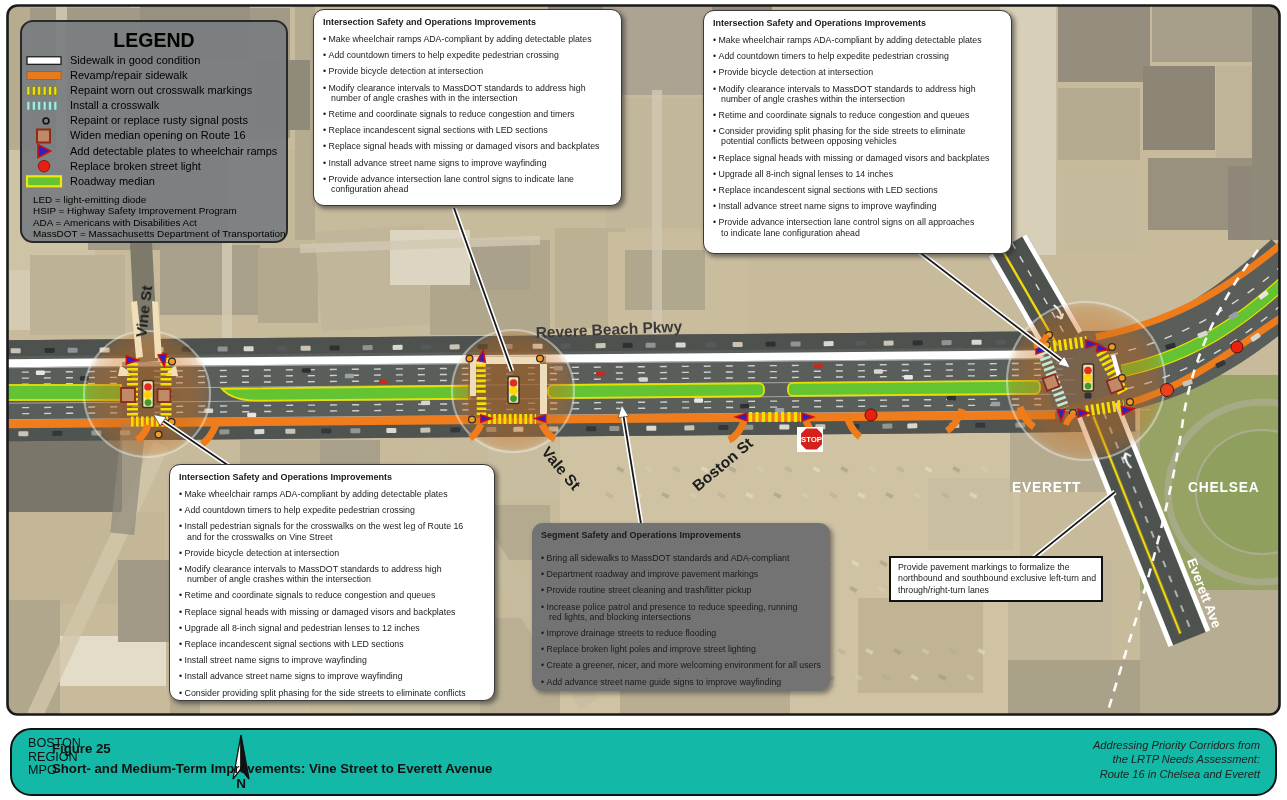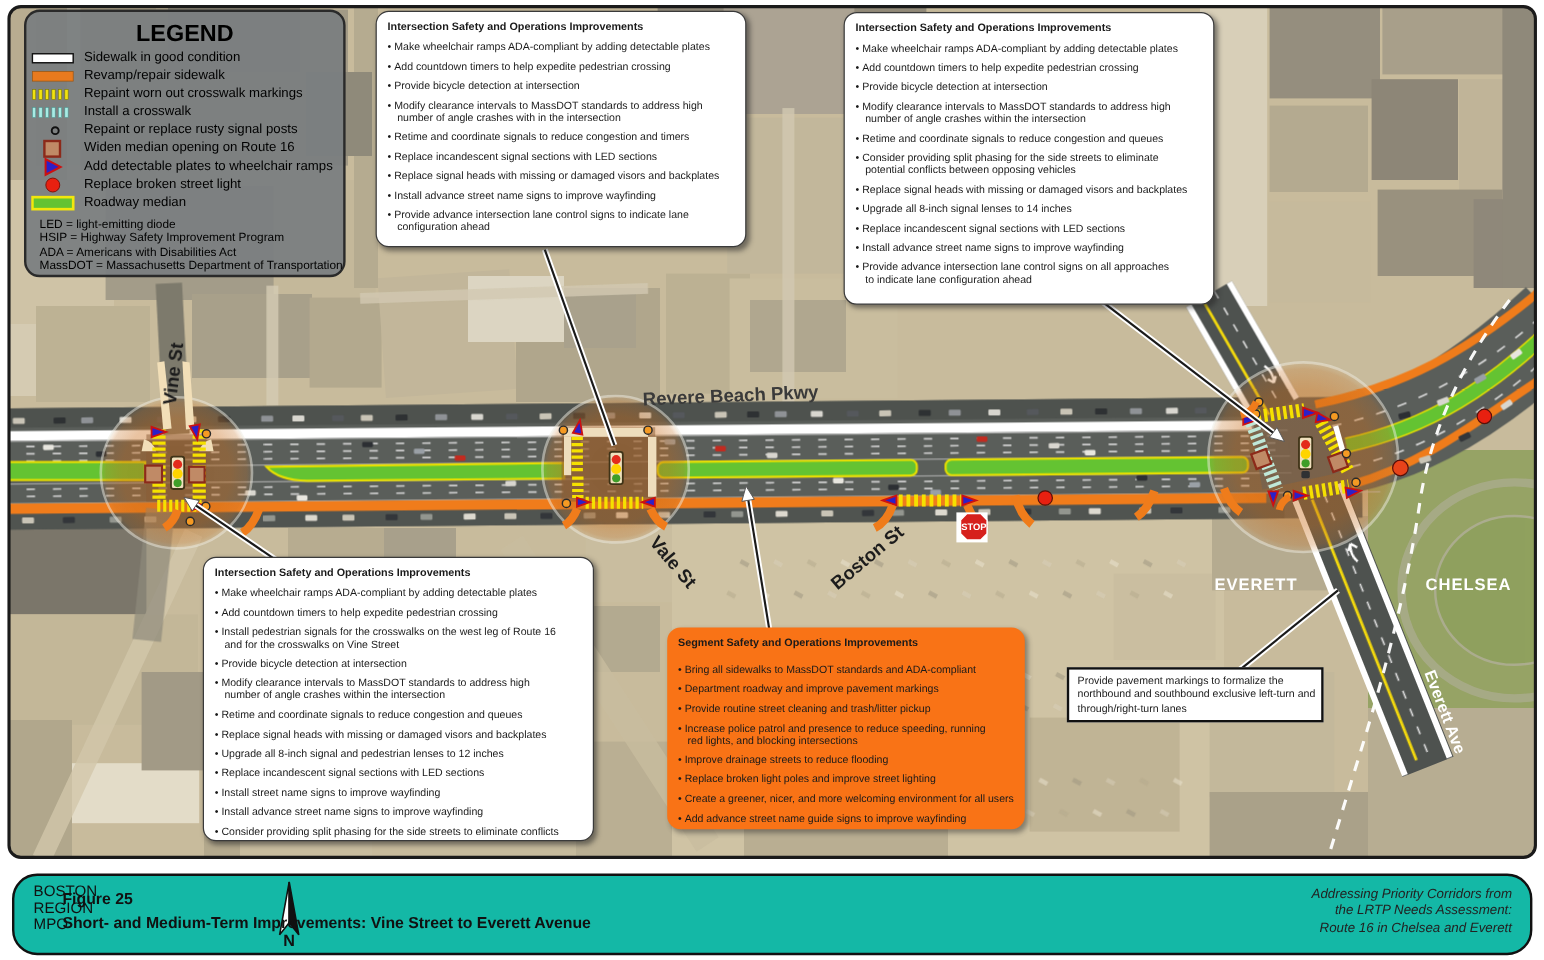--- a/index.html
+++ b/index.html
@@ -558,39 +558,39 @@
       <li>Retime and coordinate signals to reduce congestion and queues</li>
       <li>Consider providing split phasing for the side streets to eliminate<br>potential conflicts between opposing vehicles</li>
       <li>Replace signal heads with missing or damaged visors and backplates</li>
       <li>Upgrade all 8-inch signal lenses to 14 inches</li>
       <li>Replace incandescent signal sections with LED sections</li>
       <li>Install advance street name signs to improve wayfinding</li>
       <li>Provide advance intersection lane control signs on all approaches<br>to indicate lane configuration ahead</li>
     </ul>
   </div>
 
-  <div class="callout" style="left:556px;top:523px;width:287px;height:159px;padding-right:2px;background:#f97316;border:none;box-shadow:2.5px 2.5px 4px rgba(40,40,40,0.45);">
+  <div class="callout" style="left:532px;top:523px;width:287px;height:159px;padding-right:2px;background:#737373;border:none;box-shadow:2.5px 2.5px 4px rgba(40,40,40,0.45);">
     <h4 style="margin-bottom:13px;">Segment Safety and Operations Improvements</h4>
     <ul>
       <li>Bring all sidewalks to MassDOT standards and ADA-compliant</li>
       <li>Department roadway and improve pavement markings</li>
       <li>Provide routine street cleaning and trash/litter pickup</li>
       <li>Increase police patrol and presence to reduce speeding, running<br>red lights, and blocking intersections</li>
       <li>Improve drainage streets to reduce flooding</li>
       <li>Replace broken light poles and improve street lighting</li>
       <li>Create a greener, nicer, and more welcoming environment for all users</li>
       <li>Add advance street name guide signs to improve wayfinding</li>
     </ul>
   </div>
 
   <div style="position:absolute;left:889px;top:556px;width:203px;height:34px;background:#ffffff;border:2.5px solid #111;padding:4px 0 4px 7px;font-size:8.8px;line-height:11.4px;color:#1a1a1a;white-space:nowrap;">
     Provide pavement markings to formalize the<br>northbound and southbound exclusive left-turn and<br>through/right-turn lanes
   </div>
 
-  <div style="position:absolute;left:20px;top:8px;width:264px;height:219px;background:rgba(122,126,128,0.93);border:2px solid #2a2a2a;border-radius:13px;padding:0;color:#000;">
+  <div style="position:absolute;left:20px;top:20px;width:264px;height:219px;background:rgba(122,126,128,0.93);border:2px solid #2a2a2a;border-radius:13px;padding:0;color:#000;">
 
     <div style="text-align:center;font-size:19.5px;font-weight:bold;margin-top:7px;">LEGEND</div>
 
     <svg width="62" height="140" style="position:absolute;left:4px;top:33px;">
       <rect x="1" y="1.8" width="34" height="7.5" fill="#ffffff" stroke="#111" stroke-width="1.2"></rect>
       <rect x="1" y="16.6" width="34" height="8" fill="#e87a1e" stroke="#9a5510" stroke-width="0.6"></rect>
       <g fill="#f2e30e" stroke="#76760a" stroke-width="0.5">
           <rect x="1.0" y="31.5" width="2.8" height="8.5"></rect>
           <rect x="6.4" y="31.5" width="2.8" height="8.5"></rect>
           <rect x="11.8" y="31.5" width="2.8" height="8.5"></rect>

